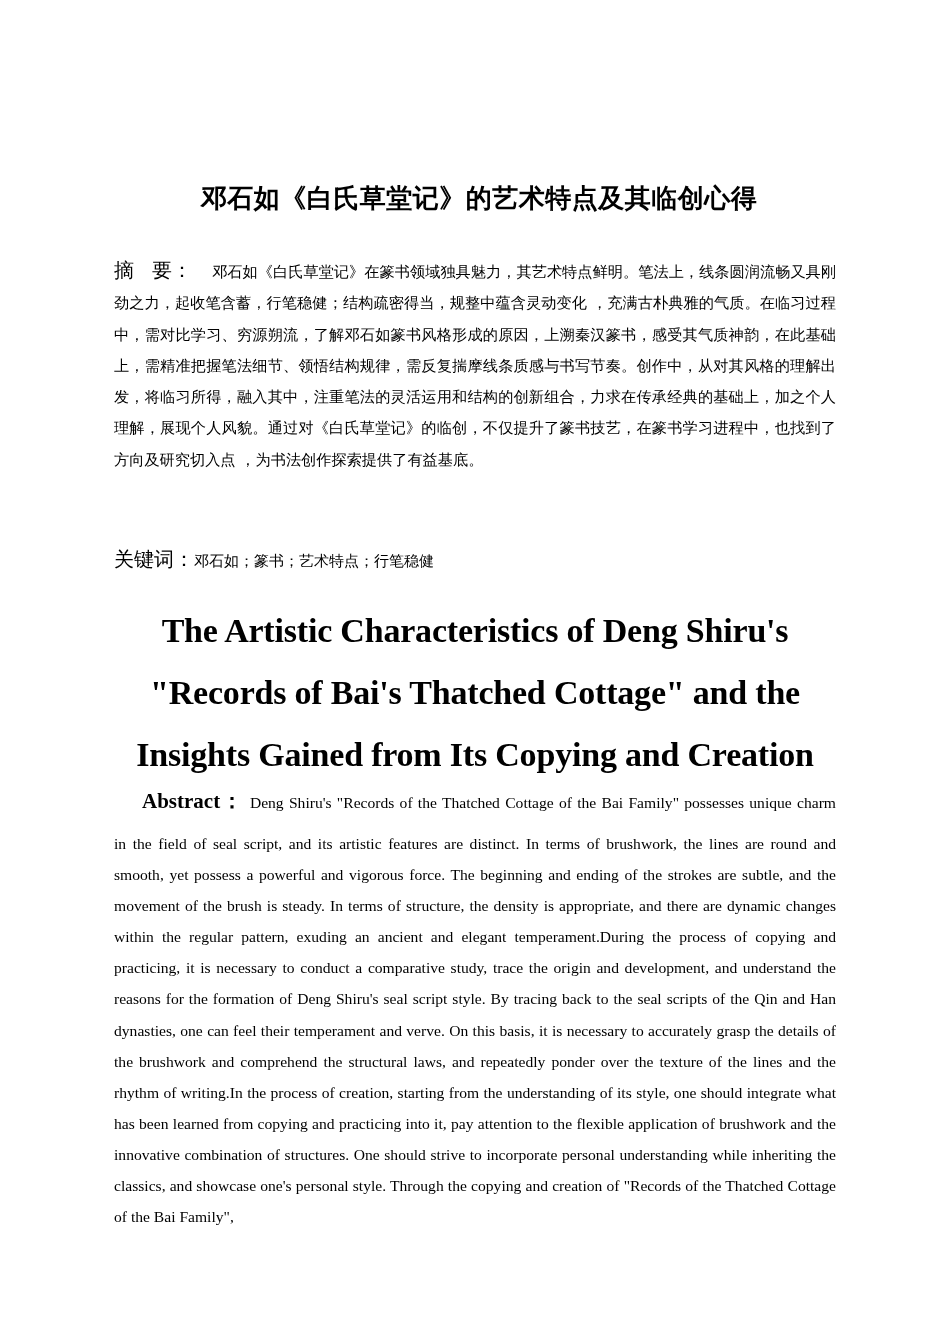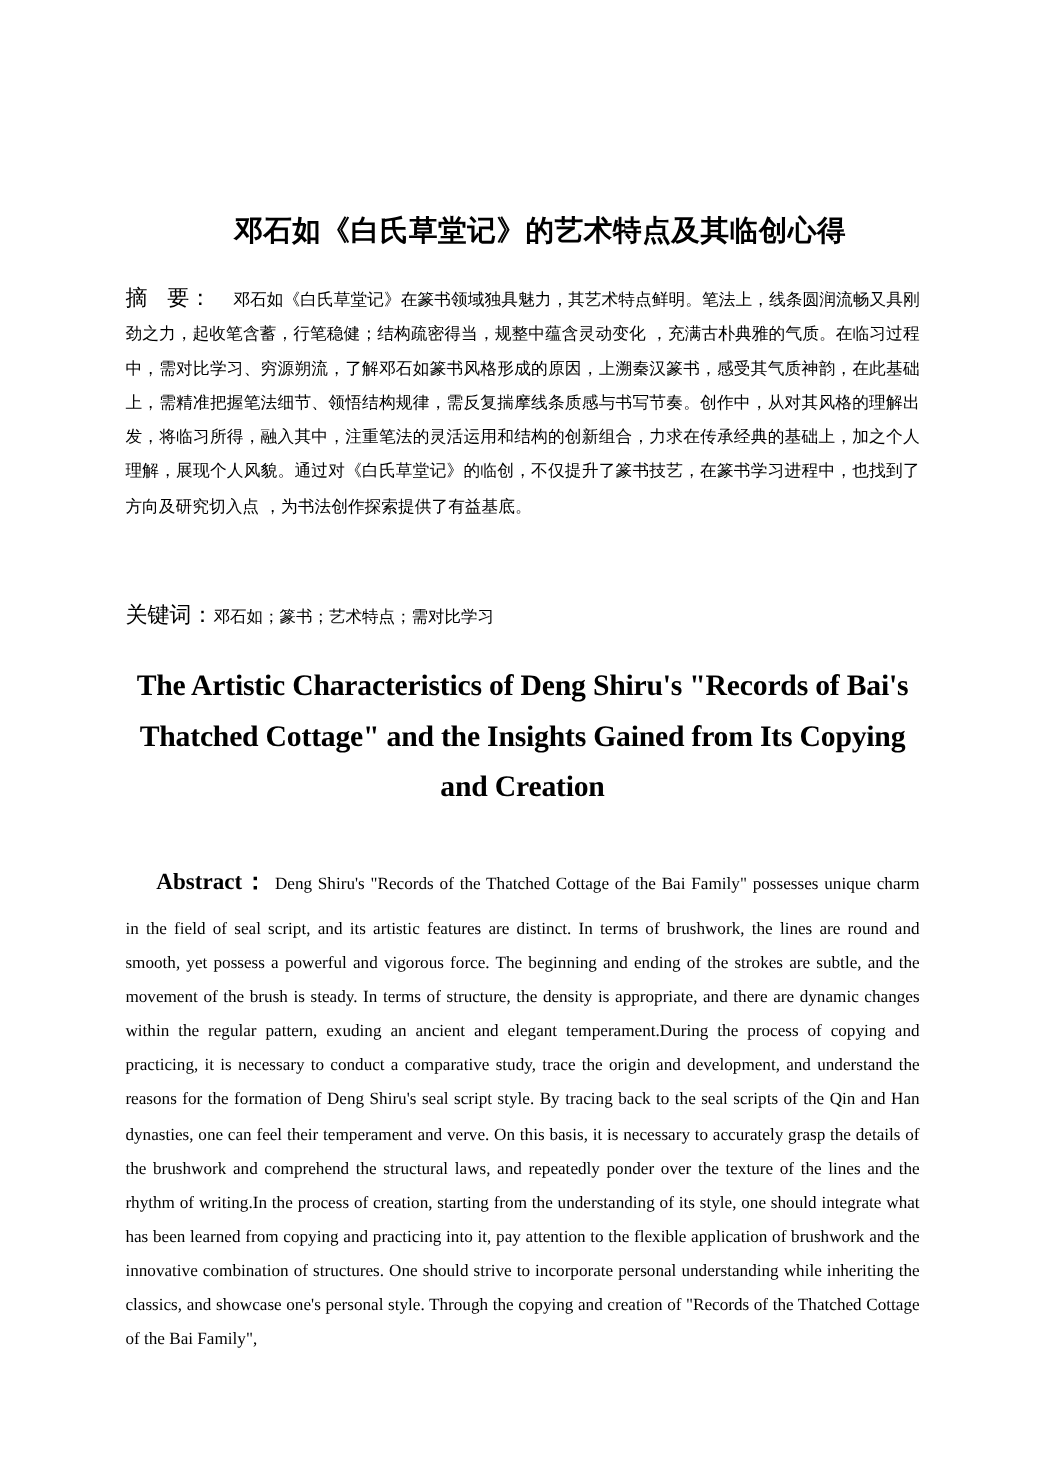--- a/index.html
+++ b/index.html
@@ -66,22 +66,22 @@
       font-size: 20px;
     }
     .en-title {
       position: absolute;
       left: -4px;
       top: 600px;
       width: 730px;
       text-align: center;
       font-family: "Liberation Serif", serif;
       font-weight: bold;
-      font-size: 27px;
-      line-height: 46px;
+      font-size: 34px;
+      line-height: 62px;
       letter-spacing: -0.2px;
     }
     .en-abstract {
       position: absolute;
       left: 0;
       top: 784px;
       width: 722px;
       font-family: "Liberation Serif", serif;
       font-size: 15.6px;
       line-height: 31.1px;
@@ -100,28 +100,28 @@
       font-size: 21px;
       margin-right: 6px;
       margin-left: 28px;
     }
   </style>
 </head>
 <body>
 
 <div class="page">
 
-  <h1 class="cn-title" style="margin:16px;">邓石如《白氏草堂记》的艺术特点及其临创心得</h1>
+  <h1 class="cn-title" style="margin:4px;">邓石如《白氏草堂记》的艺术特点及其临创心得</h1>
 
   <div class="cn-abstract">
     <span class="cn-abstract-label"><span>摘</span><span class="gap"></span><span>要：</span></span><span>邓石如《白氏草堂记》在篆书领域独具魅力，其艺术特点鲜明。笔法上，线条圆润流畅又具刚劲之力，起收笔含蓄，行笔稳健；结构疏密得当，规整中蕴含灵动变化 ，充满古朴典雅的气质。在临习过程中，需对比学习、穷源朔流，了解邓石如篆书风格形成的原因，上溯秦汉篆书，感受其气质神韵，在此基础上，需精准把握笔法细节、领悟结构规律，需反复揣摩线条质感与书写节奏。创作中，从对其风格的理解出发，将临习所得，融入其中，注重笔法的灵活运用和结构的创新组合，力求在传承经典的基础上，加之个人理解，展现个人风貌。通过对《白氏草堂记》的临创，不仅提升了篆书技艺，在篆书学习进程中，也找到了方向及研究切入点 ，为书法创作探索提供了有益基底。</span>
   </div>
 
   <div class="cn-keywords">
-    <span class="cn-keywords-label">关键词：</span><span>邓石如；篆书；艺术特点；需对比学习</span>
+    <span class="cn-keywords-label">关键词：</span><span>邓石如；篆书；艺术特点；行笔稳健</span>
   </div>
 
   <h2 class="en-title" style="margin:0;">The Artistic Characteristics of Deng Shiru's "Records of Bai's Thatched Cottage" and the Insights Gained from Its Copying and Creation</h2>
 
   <div class="en-abstract">
     <span class="first-line"><span class="en-abstract-label">Abstract：</span><span>Deng Shiru's "Records of the Thatched Cottage of the Bai Family" possesses unique charm</span></span>
     <span>in the field of seal script, and its artistic features are distinct. In terms of brushwork, the lines are round and smooth, yet possess a powerful and vigorous force. The beginning and ending of the strokes are subtle, and the movement of the brush is steady. In terms of structure, the density is appropriate, and there are dynamic changes within the regular pattern, exuding an ancient and elegant temperament.During the process of copying and practicing, it is necessary to conduct a comparative study, trace the origin and development, and understand the reasons for the formation of Deng Shiru's seal script style. By tracing back to the seal scripts of the Qin and Han dynasties, one can feel their temperament and verve. On this basis, it is necessary to accurately grasp the details of the brushwork and comprehend the structural laws, and repeatedly ponder over the texture of the lines and the rhythm of writing.In the process of creation, starting from the understanding of its style, one should integrate what has been learned from copying and practicing into it, pay attention to the flexible application of brushwork and the innovative combination of structures. One should strive to incorporate personal understanding while inheriting the classics, and showcase one's personal style. Through the copying and creation of "Records of the Thatched Cottage of the Bai Family",</span>
   </div>
 
 </div>

